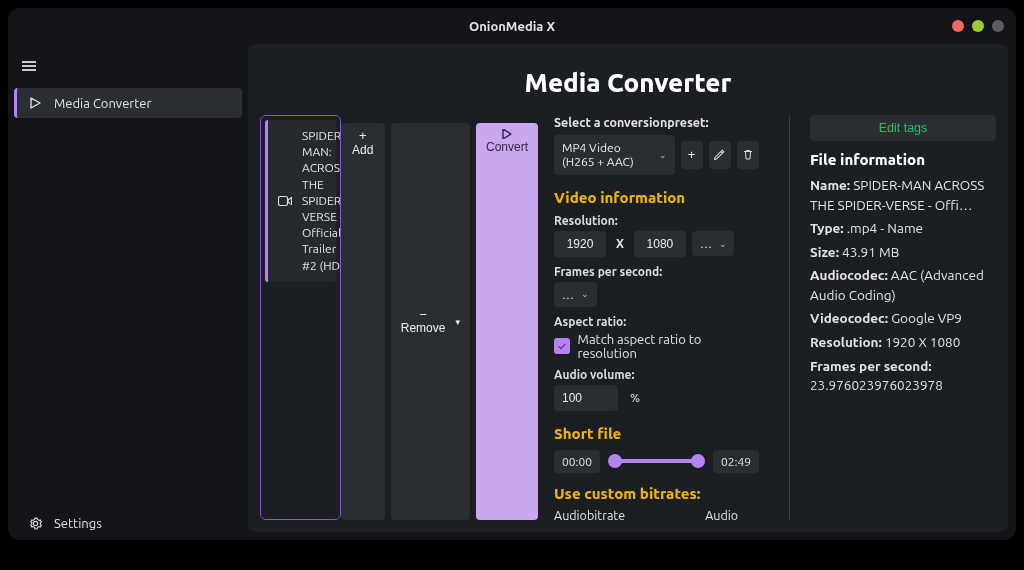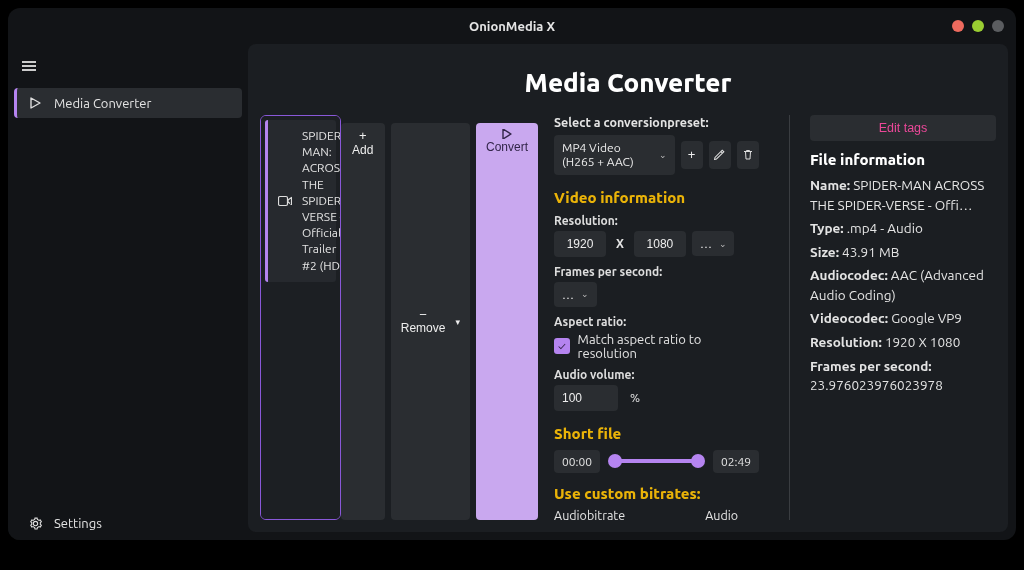--- a/index.html
+++ b/index.html
@@ -160,21 +160,21 @@
 .bitrate-cols{ display:flex; gap:80px; font-size:12.5px; margin-top:2px;}
 
 .col-right {
   width:190px;
   font-size:13px;
   overflow:hidden;
   padding-left:4px;
 }
 .edit-tags-btn{
   width:100%; background:#2a2d31; border:none; border-radius:4px;
-  color:#ec4899; font-size:12.5px; padding:6px 0; cursor:pointer; margin-bottom:10px;
+  color:#22c55e; font-size:12.5px; padding:6px 0; cursor:pointer; margin-bottom:10px;
 }
 .info-title{ font-weight:800; font-size:15px; margin-bottom:8px; color:#fff;}
 .info-line{ font-size:13.5px; line-height:1.45; margin-bottom:4px;}
 .info-line b{ font-weight:700;}
 svg { display:block; }
 </style>
 </head>
 <body>
 
 <div class="window">
@@ -324,21 +324,21 @@
           <div class="bitrate-cols">
             <span>Audiobitrate</span>
             <span>Audio samplerate</span>
           </div>
         </div>
 
         <div class="col-right">
           <button class="edit-tags-btn">Edit tags</button>
           <div class="info-title">File information</div>
           <div class="info-line"><b>Name:</b> <span>SPIDER-MAN ACROSS THE SPIDER-VERSE - Offi…</span></div>
-          <div class="info-line"><b>Type:</b> <span>.mp4 - Audio</span></div>
+          <div class="info-line"><b>Type:</b> <span>.mp4 - Name</span></div>
           <div class="info-line"><b>Size:</b> <span>43.91 MB</span></div>
           <div class="info-line"><b>Audiocodec:</b> <span>AAC (Advanced Audio Coding)</span></div>
           <div class="info-line"><b>Videocodec:</b> <span>Google VP9</span></div>
           <div class="info-line"><b>Resolution:</b> <span>1920 X 1080</span></div>
           <div class="info-line"><b>Frames per second:</b> <span>23.976023976023978</span></div>
         </div>
 
       </div>
     </div>
   </div>

